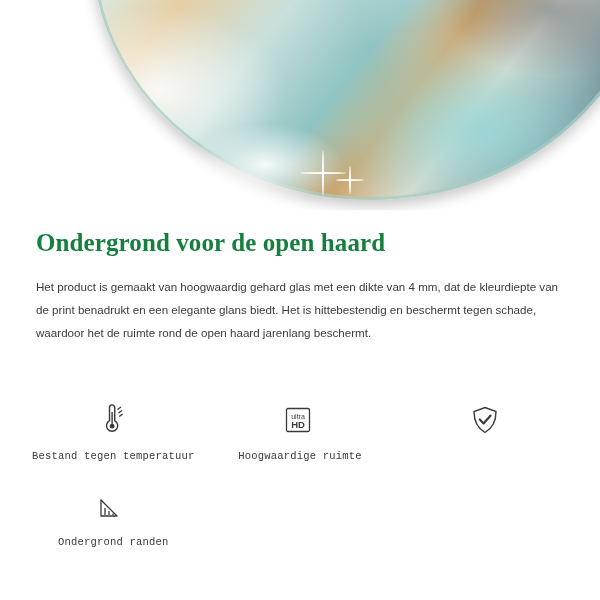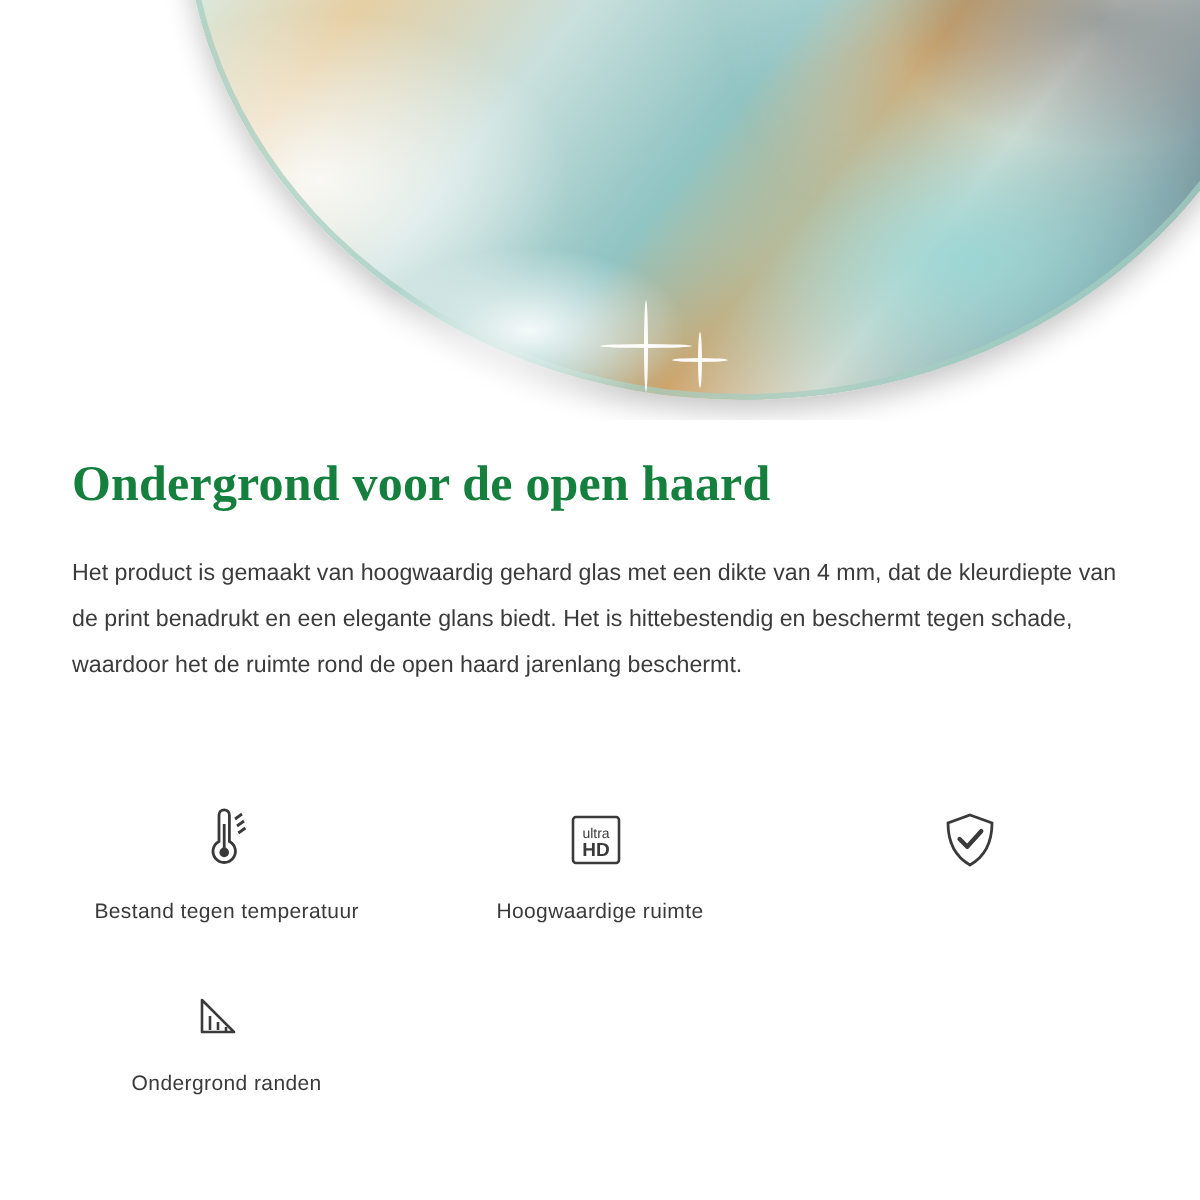--- a/index.html
+++ b/index.html
@@ -161,20 +161,21 @@
     width: 44px;
     display: flex;
     align-items: center;
     justify-content: flex-start;
     margin-bottom: 8px;
   }
   .feature-label {
     font-size: 10.5px;
     color: #3a3a3a;
     letter-spacing: 0.2px;
+    font-family: Liberation Mono, monospace;
   }
   svg { display: block; }
 </style>
 </head>
 <body>
 
 <div class="page">
 
   <div class="hero">
     <div class="hero-plate">

